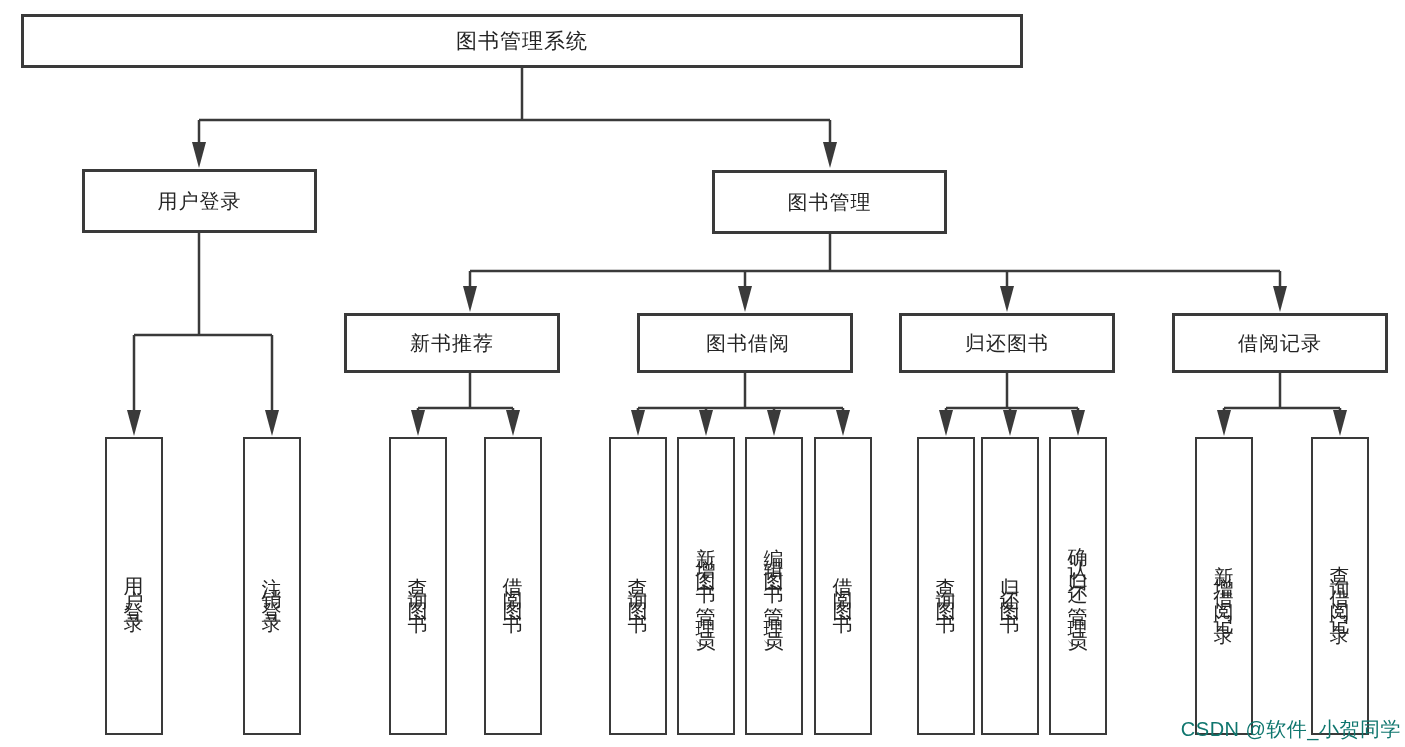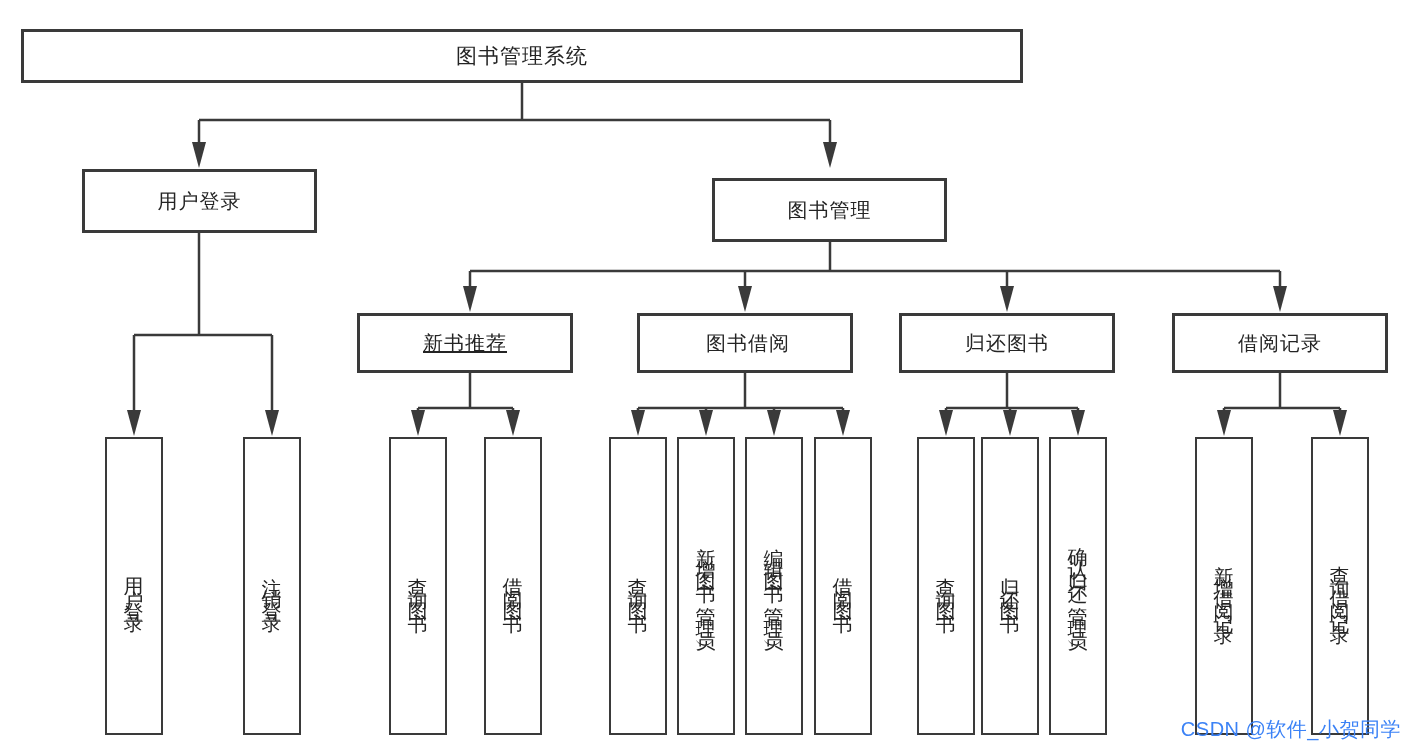--- a/index.html
+++ b/index.html
@@ -49,21 +49,21 @@
     font-size: 20px;
     letter-spacing: 12px;
     line-height: 1;
     white-space: nowrap;
   }
   .watermark {
     position: absolute;
     right: 4px;
     bottom: 4px;
     font-size: 20px;
-    color: #3b82f6;
+    color: #0f766e;
     letter-spacing: 0.5px;
     z-index: 10;
     white-space: nowrap;
   }
 </style>
 </head>
 <body>
 
 <div class="canvas">
 
@@ -126,32 +126,32 @@
       <polygon points="767,410 781,410 774,436"></polygon>
       <polygon points="836,410 850,410 843,436"></polygon>
       <polygon points="939,410 953,410 946,436"></polygon>
       <polygon points="1003,410 1017,410 1010,436"></polygon>
       <polygon points="1071,410 1085,410 1078,436"></polygon>
       <polygon points="1217,410 1231,410 1224,436"></polygon>
       <polygon points="1333,410 1347,410 1340,436"></polygon>
     </g>
   </svg>
 
-  <div class="node root" style="left:21px; top:29px; width:1002px; height:54px;">
+  <div class="node root" style="left:21px; top:14px; width:1002px; height:54px;">
     <span>图书管理系统</span>
   </div>
 
   <div class="node" style="left:82px; top:169px; width:235px; height:64px;">
     <span>用户登录</span>
   </div>
-  <div class="node" style="left:712px; top:178px; width:235px; height:64px;">
+  <div class="node" style="left:712px; top:170px; width:235px; height:64px;">
     <span>图书管理</span>
   </div>
 
-  <div class="node" style="left:357px; top:313px; width:216px; height:60px;text-decoration:underline;">
+  <div class="node" style="left:344px; top:313px; width:216px; height:60px;">
     <span>新书推荐</span>
   </div>
   <div class="node" style="left:637px; top:313px; width:216px; height:60px;padding-left:6px;">
     <span>图书借阅</span>
   </div>
   <div class="node" style="left:899px; top:313px; width:216px; height:60px;">
     <span>归还图书</span>
   </div>
   <div class="node" style="left:1172px; top:313px; width:216px; height:60px;text-align:center;">
     <span>借阅记录</span>

